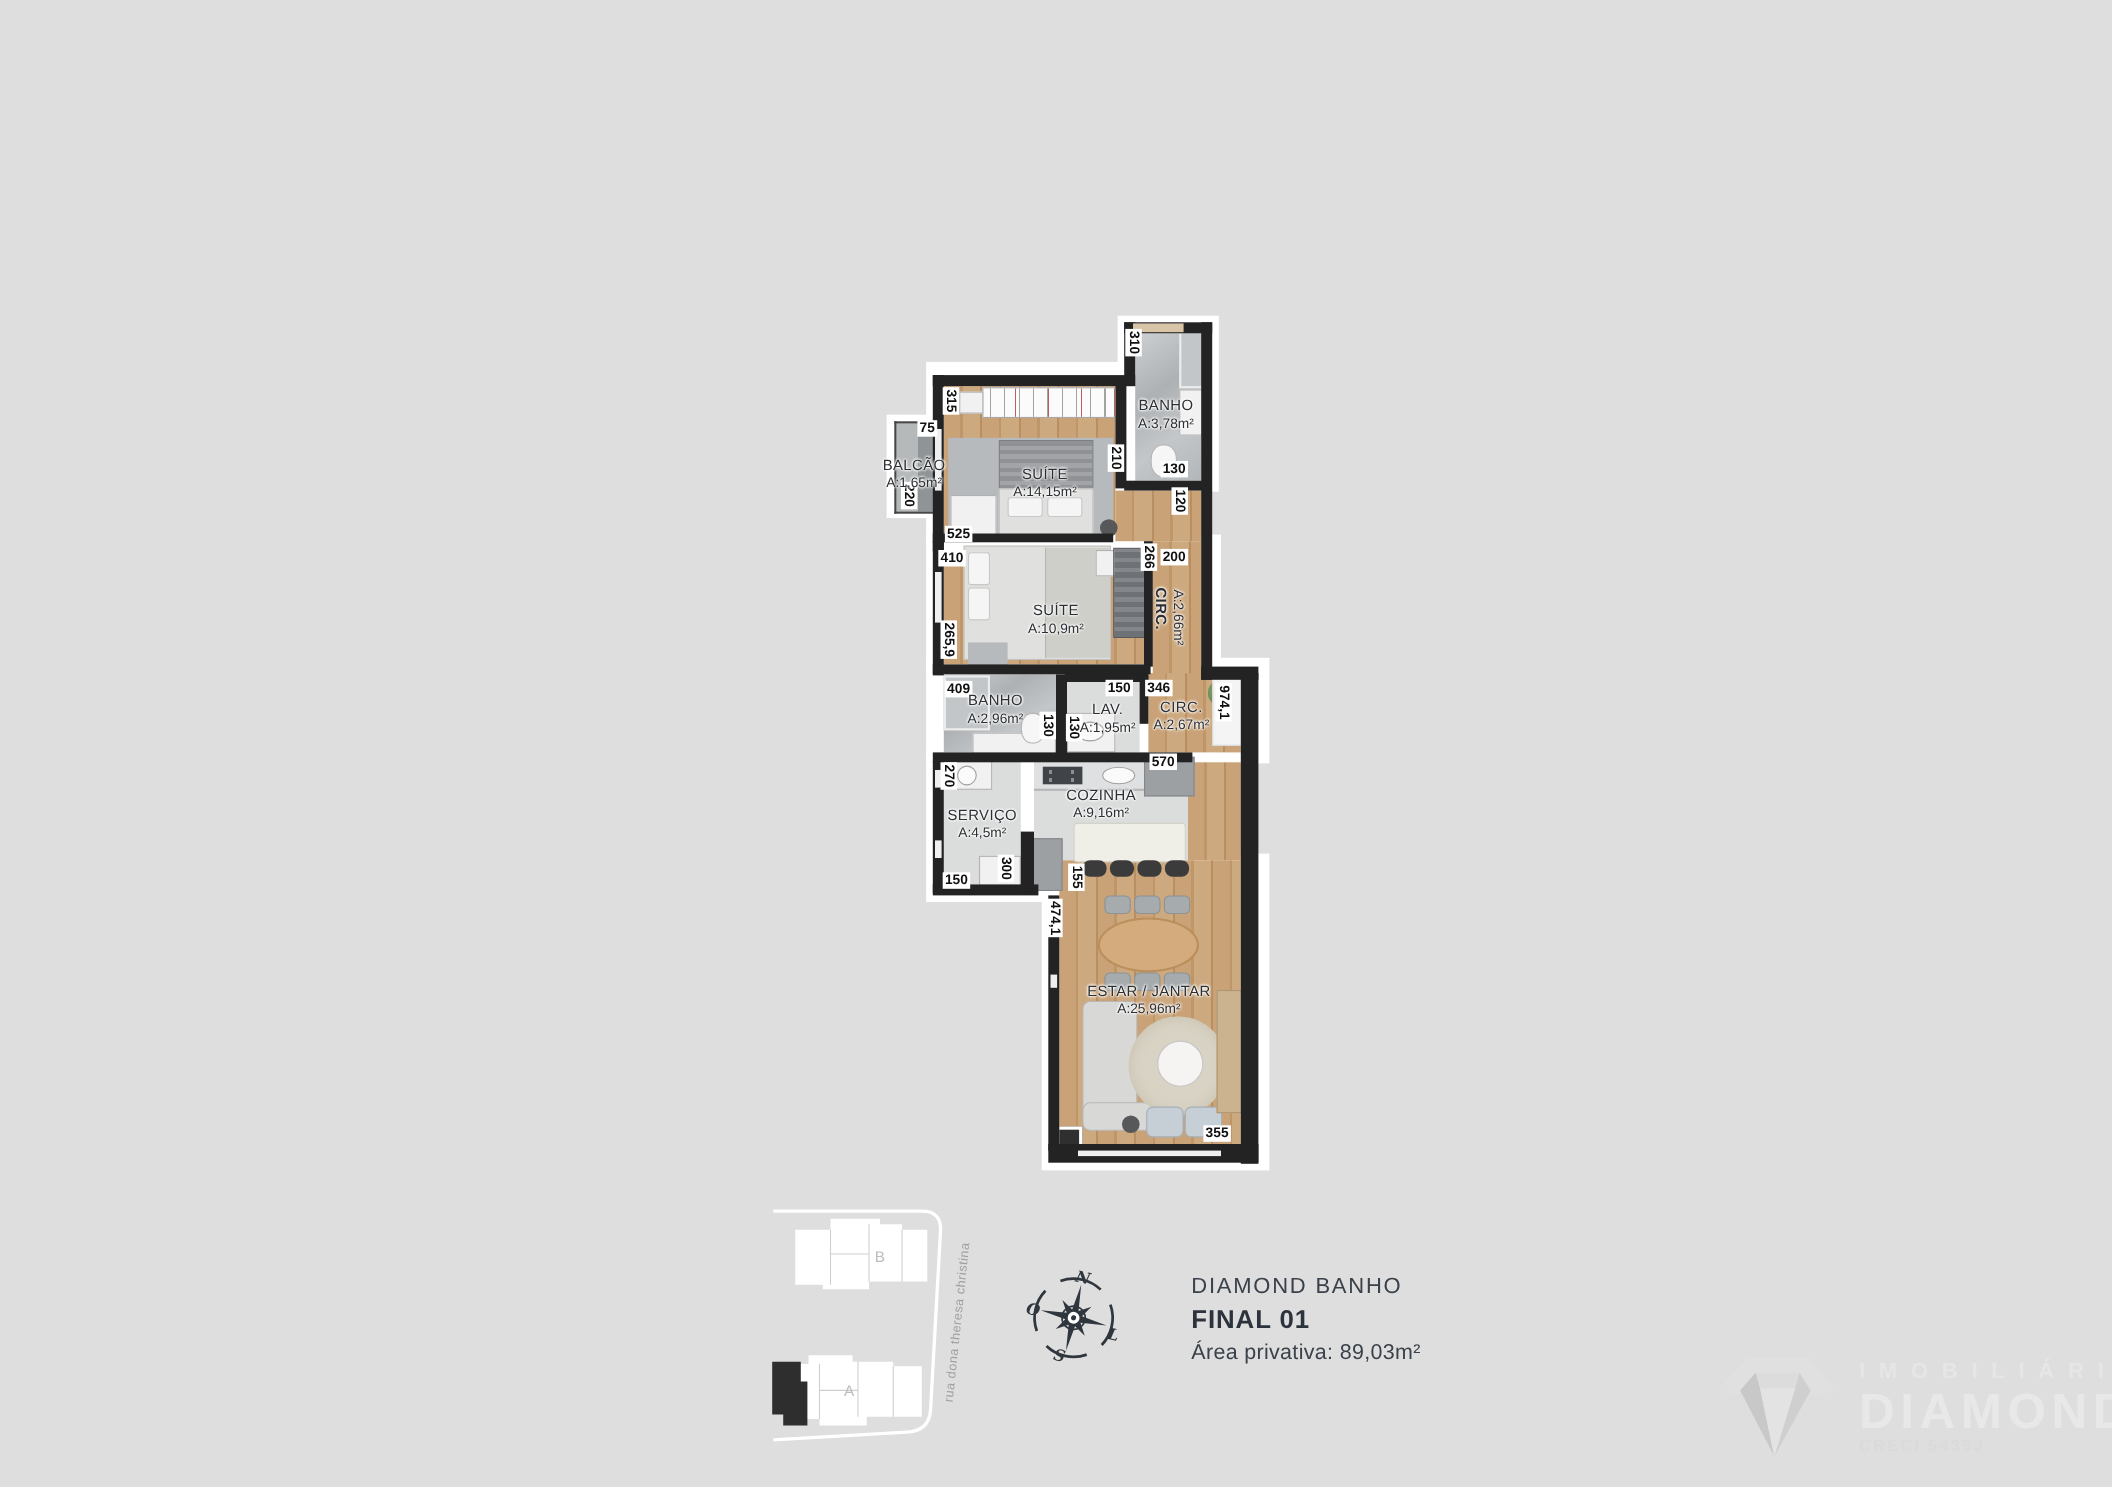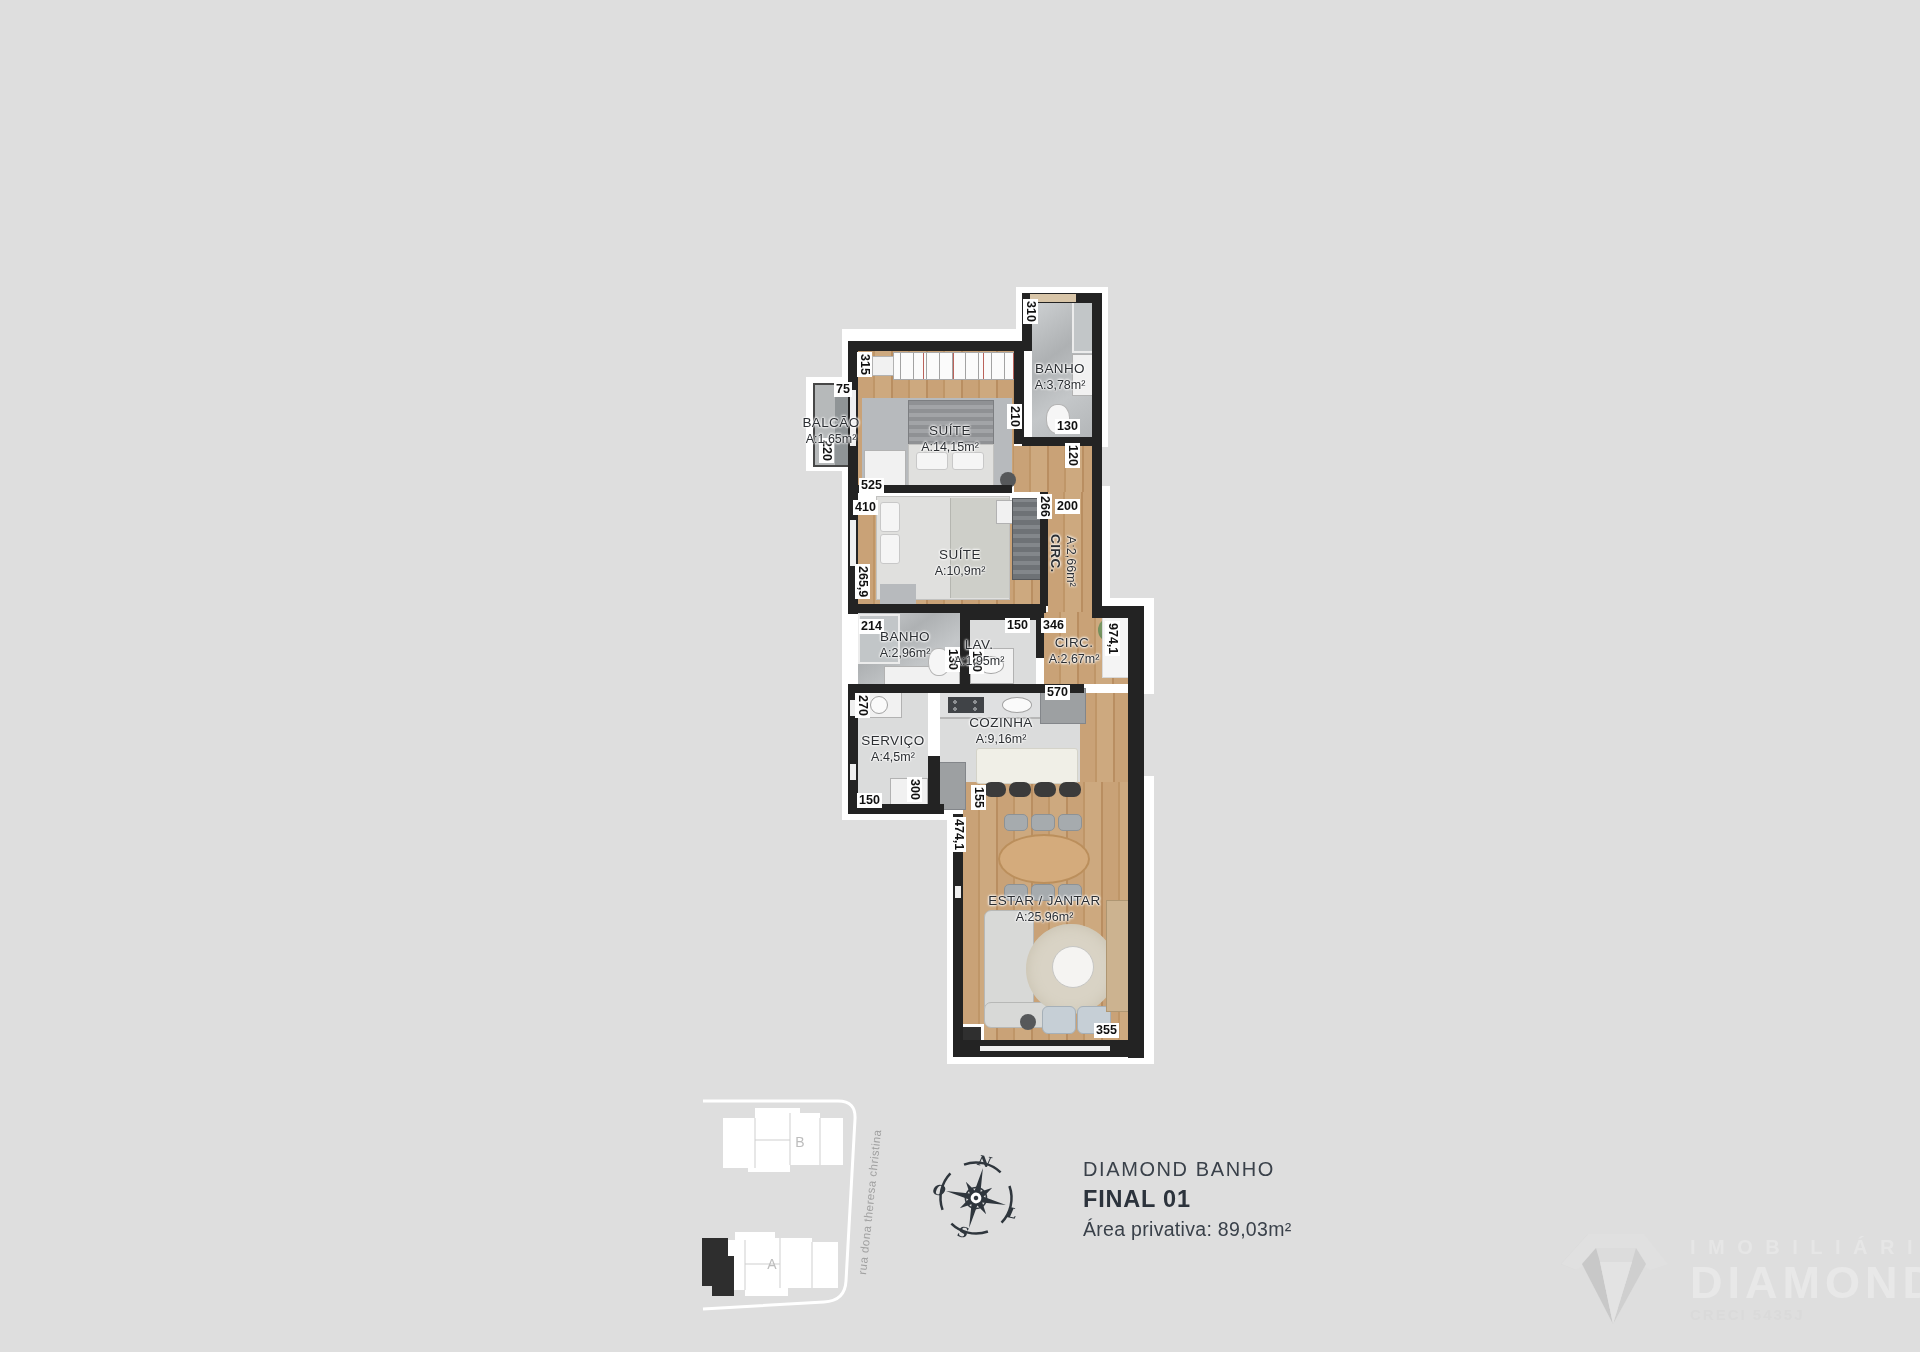--- a/index.html
+++ b/index.html
@@ -185,21 +185,21 @@
     <div class="dim v" style="left: 819px; top: 438px;">220</div>
     <div class="dim" style="left: 859px; top: 478px;">525</div>
     <div class="dim" style="left: 853px; top: 500px;">410</div>
     <div class="dim v" style="left: 855px; top: 564px;">265,9</div>
     <div class="dim v" style="left: 1023px; top: 299px;">310</div>
     <div class="dim v" style="left: 1007px; top: 404px;">210</div>
     <div class="dim" style="left: 1055px; top: 419px;">130</div>
     <div class="dim v" style="left: 1065px; top: 443px;">120</div>
     <div class="dim v" style="left: 1037px; top: 494px;">266</div>
     <div class="dim" style="left: 1055px; top: 499px;">200</div>
-    <div class="dim" style="left: 859px; top: 619px;">214</div>
+    <div class="dim" style="left: 859px; top: 619px;">409</div>
     <div class="dim v" style="left: 945px; top: 647px;">130</div>
     <div class="dim" style="left: 1005px; top: 618px;">150</div>
     <div class="dim v" style="left: 969px; top: 649px;">130</div>
     <div class="dim" style="left: 1041px; top: 618px;">346</div>
     <div class="dim v" style="left: 1105px; top: 621px;">974,1</div>
     <div class="dim v" style="left: 855px; top: 693px;">270</div>
     <div class="dim" style="left: 1045px; top: 685px;">570</div>
     <div class="dim" style="left: 857px; top: 793px;">150</div>
     <div class="dim v" style="left: 907px; top: 777px;">300</div>
     <div class="dim v" style="left: 971px; top: 785px;">155</div>
@@ -220,21 +220,21 @@
     <div class="room" style="left: 908px; top: 547px; width: 104px;">
       <div class="rname">SUÍTE</div>
       <div class="rarea">A:10,9m²</div>
     </div>
     <div class="vlabel n" style="left: 1048px; top: 534px;">CIRC.</div>
     <div class="vlabel a" style="left: 1064px; top: 536px;">A:2,66m²</div>
     <div class="room" style="left: 853px; top: 629px; width: 104px;">
       <div class="rname">BANHO</div>
       <div class="rarea">A:2,96m²</div>
     </div>
-    <div class="room" style="left: 938px; top: 637px; width: 82px;">
+    <div class="room" style="left: 966px; top: 637px; width: 82px;">
       <div class="rname">LAV.</div>
       <div class="rarea">A:1,95m²</div>
     </div>
     <div class="room" style="left: 1034px; top: 635px; width: 80px;">
       <div class="rname">CIRC.</div>
       <div class="rarea">A:2,67m²</div>
     </div>
     <div class="room" style="left: 843px; top: 733px; width: 100px;">
       <div class="rname">SERVIÇO</div>
       <div class="rarea">A:4,5m²</div>

